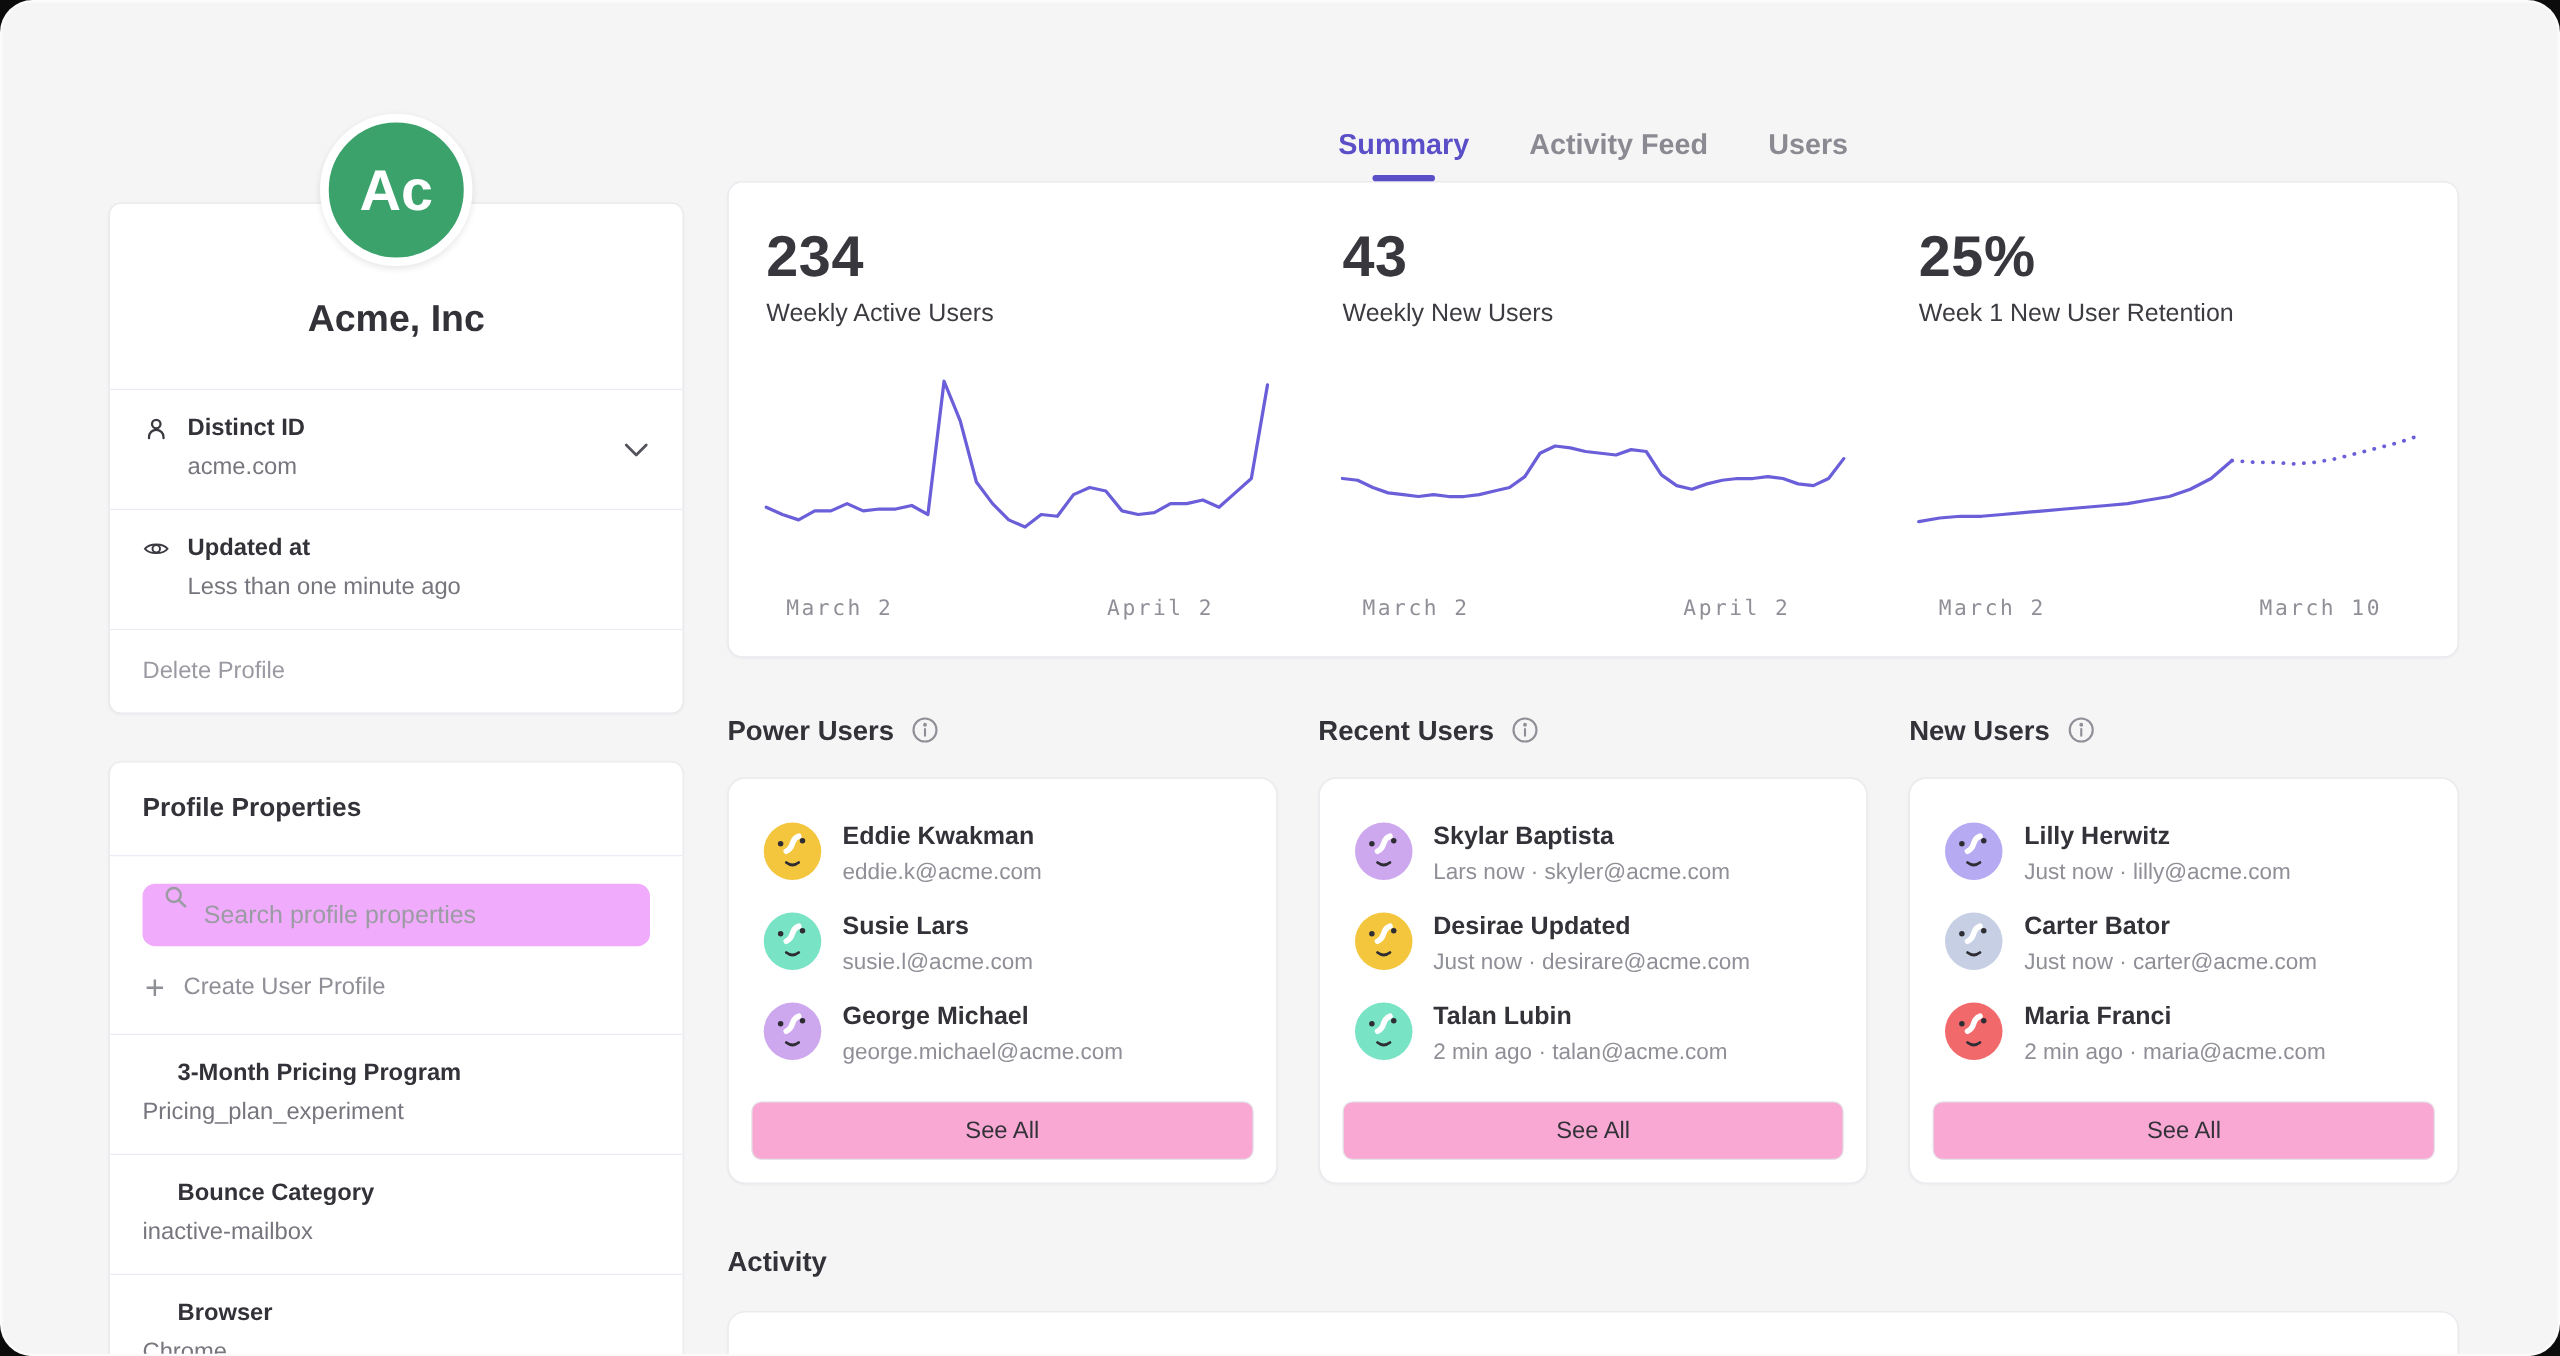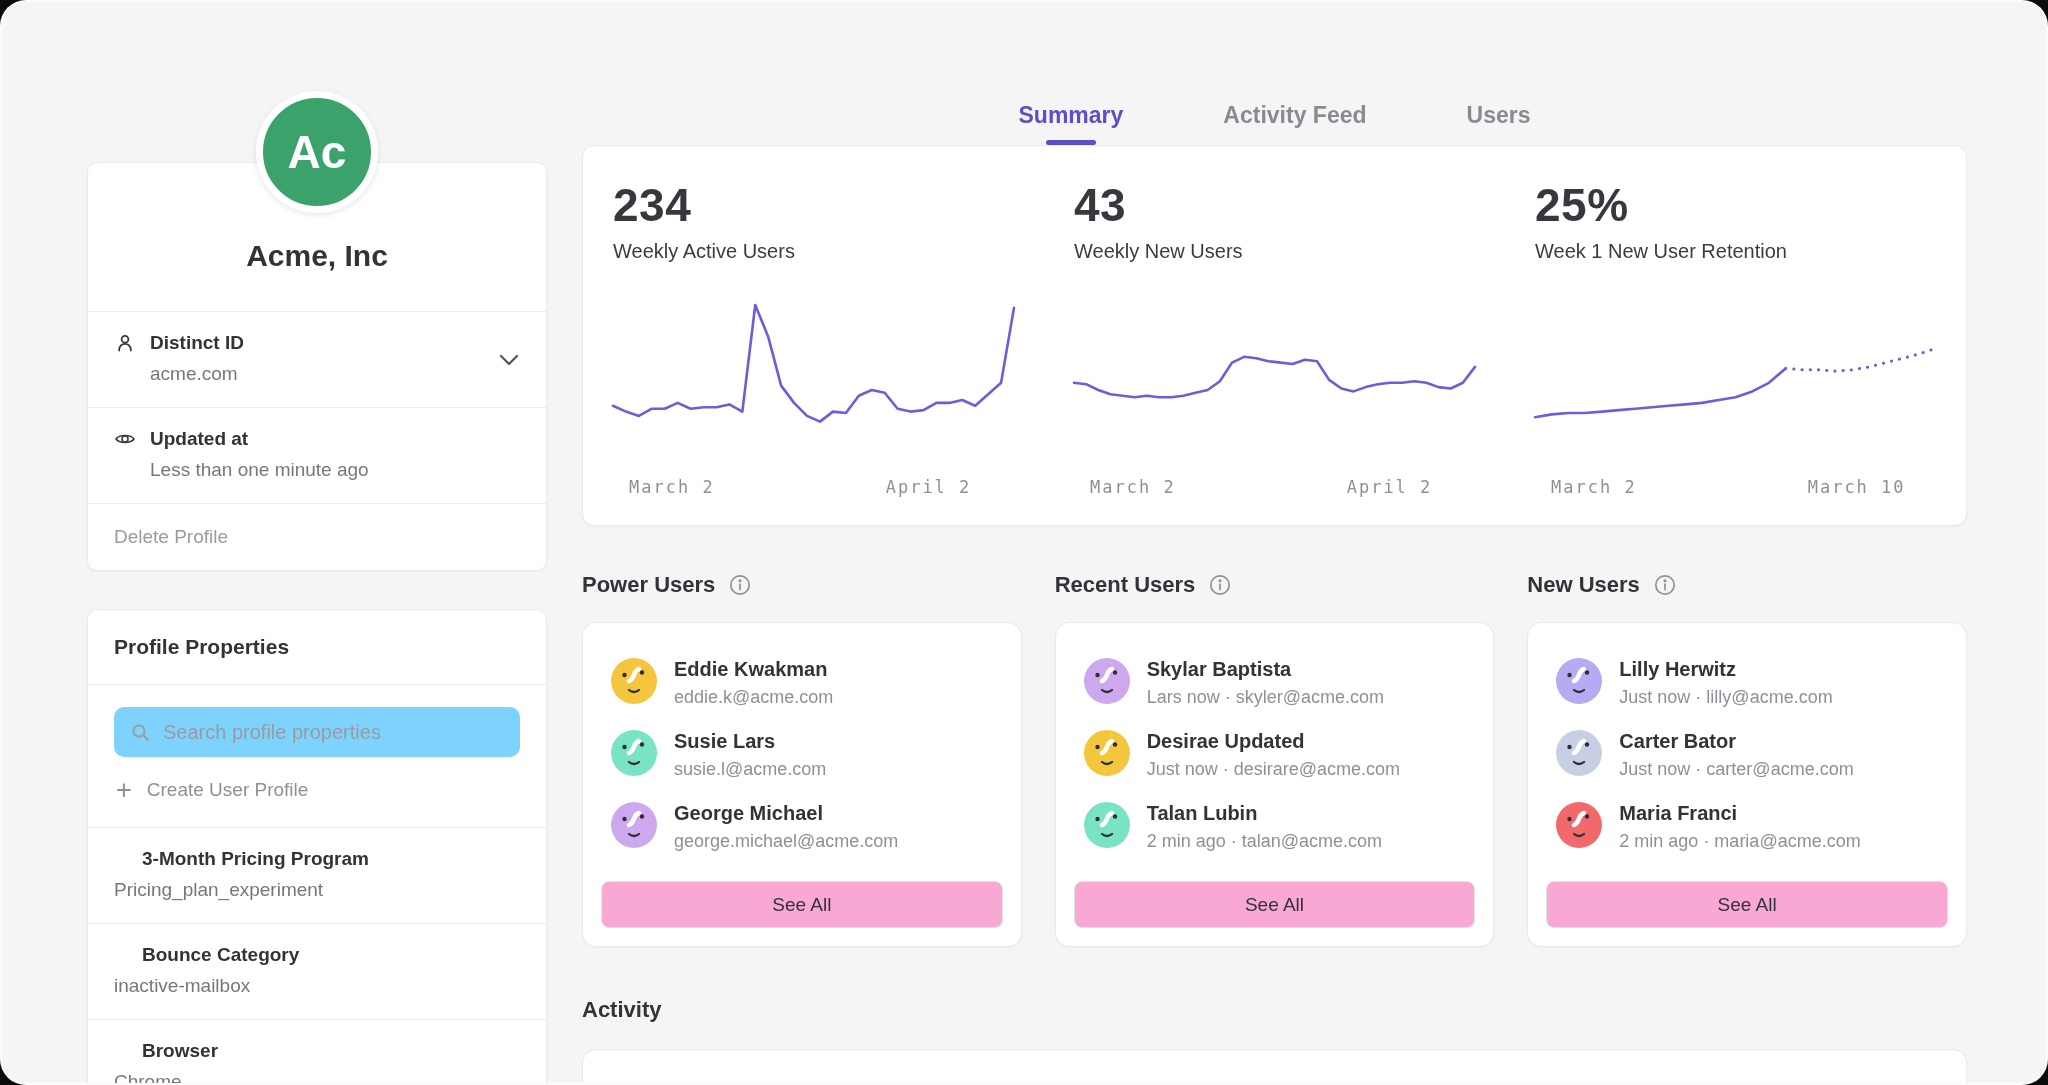--- a/index.html
+++ b/index.html
@@ -32,52 +32,52 @@
   .p-row{ position:relative; border-top:1px solid #eceaf4; padding:20px 26px 22px; }
   .p-row-head{ display:flex; align-items:center; gap:14px; font-weight:700; font-size:19px; color:#333238; }
   .p-row-head .icn{ width:22px; height:22px; flex:none; color:#3a3940; }
   .p-value{ margin:9px 0 0 36px; font-size:19px; color:#77767e; }
   .chevron{ position:absolute; right:26px; top:50%; transform:translateY(-50%); width:22px; height:14px; color:#55545c; cursor:pointer; }
   .delete-row{ border-top:1px solid #eceaf4; padding:22px 26px; color:#9b9aa3; font-size:19px; cursor:pointer; border-radius:0 0 10px 10px; }
 
   .props-card{ margin-top:38px; border-radius:10px; border-bottom:none; border-radius:10px 10px 0 0; padding-bottom:4px; }
   .props-title{ padding:25px 26px; font-size:21px; font-weight:700; color:#333238; }
   .search-wrap{ border-top:1px solid #eceaf4; padding:22px 26px 0; }
-  .search-box{ background:#7dd3fc; border-radius:10px; height:50px; display:flex; align-items:center; gap:12px; padding:0 16px; }
+  .search-box{ background:#f0abfc; border-radius:10px; height:50px; display:flex; gap:12px; padding:0 16px; }
   .search-box .icn{ width:21px; height:21px; color:#9b9ba3; flex:none; }
   .search-box input{ border:none; outline:none; background:transparent; width:100%; font-family:inherit; font-size:20px; color:#55545c; }
   .search-box input::placeholder{ color:#9b9ba3; }
   .create-row{ display:flex; align-items:center; gap:15px; padding:22px 28px 26px; color:#8f8f97; font-size:19px; cursor:pointer; }
   .plus{ font-size:27px; line-height:18px; font-weight:400; color:#8f8f97; }
   .prop-item{ border-top:1px solid #eceaf4; padding:20px 26px 22px; }
   .prop-name{ font-size:19px; font-weight:700; color:#333238;margin-left:28px; }
   .prop-value{ margin-top:9px; font-size:19px; color:#77767e; }
 
   
   .main{ position:absolute; left:580px; top:100px; width:1385px; }
 
-  .tabs{ display:flex; justify-content:center; gap:100px; }
+  .tabs{ display:flex; justify-content:center; gap:48px; }
   .tab{ position:relative; font-size:23px; font-weight:700; color:#8b8a92; padding-bottom:16px; cursor:pointer; }
   .tab.active{ color:#5b4fc8; }
   .tab.active::after{
     content:""; position:absolute; left:50%; transform:translateX(-50%); bottom:0;
     width:50px; height:5px; border-radius:3px; background:#5b4fc8;
   }
 
   .summary-card{ display:grid; grid-template-columns:1fr 1fr 1fr; padding:32px 0 24px; }
   .stat-col{ padding:0 30px; }
   .stat-value{ font-size:46px; font-weight:700; color:#38373d; letter-spacing:.5px; }
   .stat-label{ margin-top:8px; font-size:20px; color:#3c3b41; }
   .sparkline{ display:block; width:100%; height:160px; margin-top:34px; overflow:visible; }
   .axis{ position:relative; height:24px; margin-top:20px; font-family:"DejaVu Sans Mono", monospace; font-size:17px; letter-spacing:2px; color:#8f8f97; }
   .axis .l0{ position:absolute; left:16px; }
   .axis .l1{ position:absolute; left:68%; }
 
   .sections{ display:grid; grid-template-columns:repeat(3,1fr); gap:33px; margin-top:46px; }
-  .section-head{ display:flex; align-items:center; gap:13px; font-size:22px; font-weight:700; color:#333238; margin-bottom:24px; }
+  .section-head{ display:flex; align-items:flex-start; gap:13px; font-size:22px; font-weight:700; color:#333238; margin-bottom:24px; }
   .info{ width:24px; height:24px; color:#8f8f97; cursor:pointer; flex:none; }
   .user-card{ border-radius:14px; padding:26px 18px 18px; }
   .user-row{ display:flex; align-items:flex-start; gap:17px; padding:9px 10px 13px; cursor:pointer; }
   .u-avatar{ width:46px; height:46px; border-radius:50%; flex:none; }
   .u-name{ font-size:20px; font-weight:700; color:#333238; }
   .u-detail{ margin-top:6px; font-size:18px; color:#8f8f97; }
   .see-all{
     margin-top:16px; width:100%; height:47px; background:#f9a8d4;
     border:1px solid #e4e4e8; border-radius:8px; font-family:inherit;
     font-size:19px; color:#333238; cursor:pointer;

